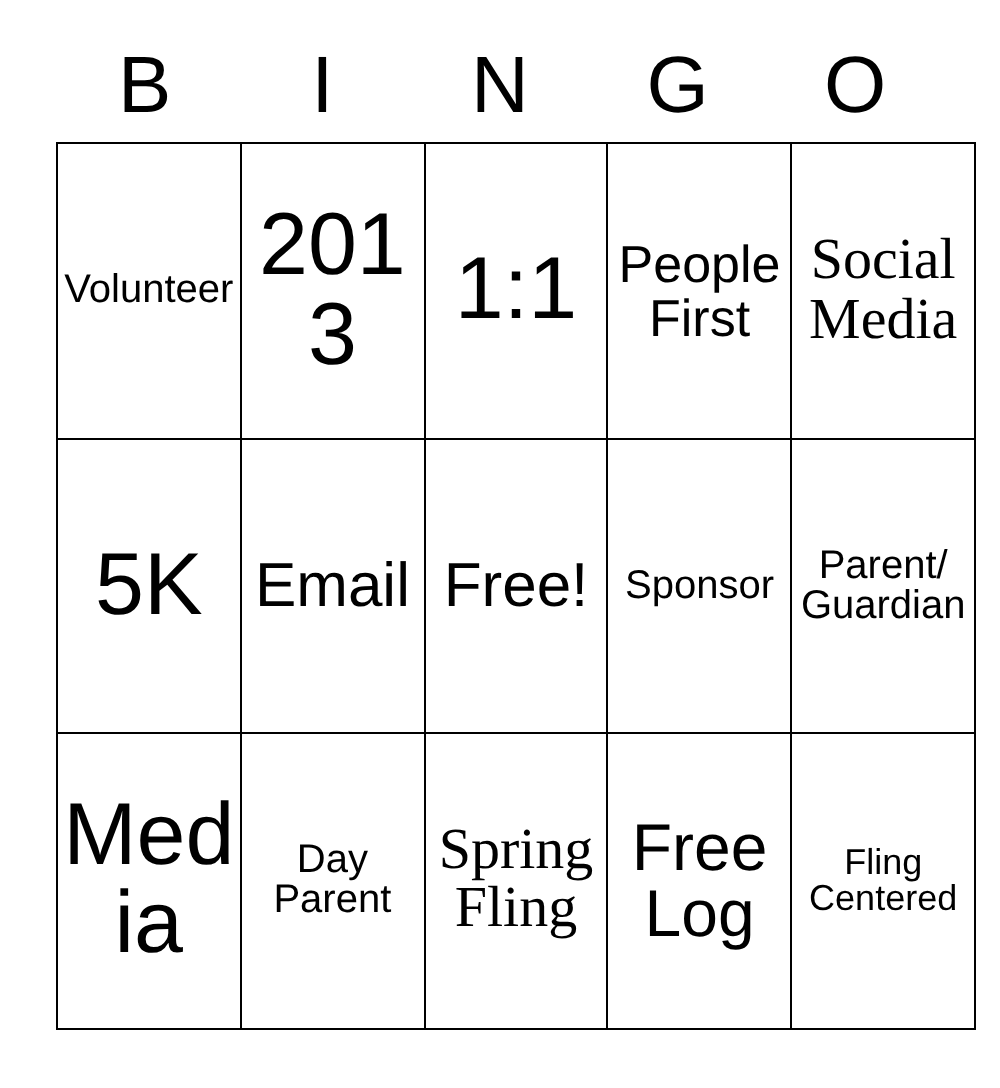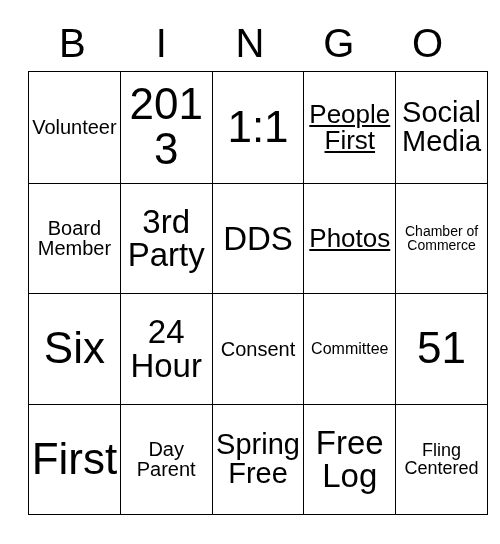--- a/index.html
+++ b/index.html
@@ -65,22 +65,22 @@
     color: #000;
   }
   .cell-text {
     display: block;
     width: 100%;
   }
   
   .fs-36 { font-size: 44px; }
   .fs-33 { font-size: 33px; }
   .fs-31 { font-size: 31px; }
-  .fs-29 { font-size: 29px; }
-  .fs-26 { font-size: 26px; text-decoration: underline; }
+  .fs-29 { font-size: 29px; font-family: Liberation Serif, serif; }
+  .fs-26 { font-size: 26px; }
   .fs-20 { font-size: 20px; }
   .fs-18 { font-size: 18px; }
   .fs-16 { font-size: 16px; }
   .fs-14 { font-size: 14px; }
 </style>
 </head>
 <body>
 
 <div id="card">
 
@@ -106,61 +106,44 @@
           </td>
         <td>
             <span class="cell-text fs-26">People First</span>
           </td>
         <td>
             <span class="cell-text fs-29">Social Media</span>
           </td>
       </tr>
       <tr>
         <td>
-            <span class="cell-text fs-20">Board Member</span>
+            <span class="cell-text fs-36">5K</span>
           </td>
         <td>
-            <span class="cell-text fs-33">3rd Party</span>
+            <span class="cell-text fs-31">Email</span>
           </td>
         <td>
-            <span class="cell-text fs-33">DDS</span>
+            <span class="cell-text fs-31">Free!</span>
           </td>
         <td>
-            <span class="cell-text fs-26">Photos</span>
+            <span class="cell-text fs-20">Sponsor</span>
           </td>
         <td>
-            <span class="cell-text fs-14">Chamber of Commerce</span>
+            <span class="cell-text fs-20">Parent/ Guardian</span>
           </td>
       </tr>
       <tr>
         <td>
-            <span class="cell-text fs-36">Six</span>
-          </td>
-        <td>
-            <span class="cell-text fs-33">24 Hour</span>
-          </td>
-        <td>
-            <span class="cell-text fs-20">Consent</span>
-          </td>
-        <td>
-            <span class="cell-text fs-16">Committee</span>
-          </td>
-        <td>
-            <span class="cell-text fs-36">51</span>
-          </td>
-      </tr>
-      <tr>
-        <td>
-            <span class="cell-text fs-36">First</span>
+            <span class="cell-text fs-36">Media</span>
           </td>
         <td>
             <span class="cell-text fs-20">Day Parent</span>
           </td>
         <td>
-            <span class="cell-text fs-29">Spring Free</span>
+            <span class="cell-text fs-29">Spring Fling</span>
           </td>
         <td>
             <span class="cell-text fs-33">Free Log</span>
           </td>
         <td>
             <span class="cell-text fs-18">Fling Centered</span>
           </td>
       </tr>
     </tbody>
   </table>

